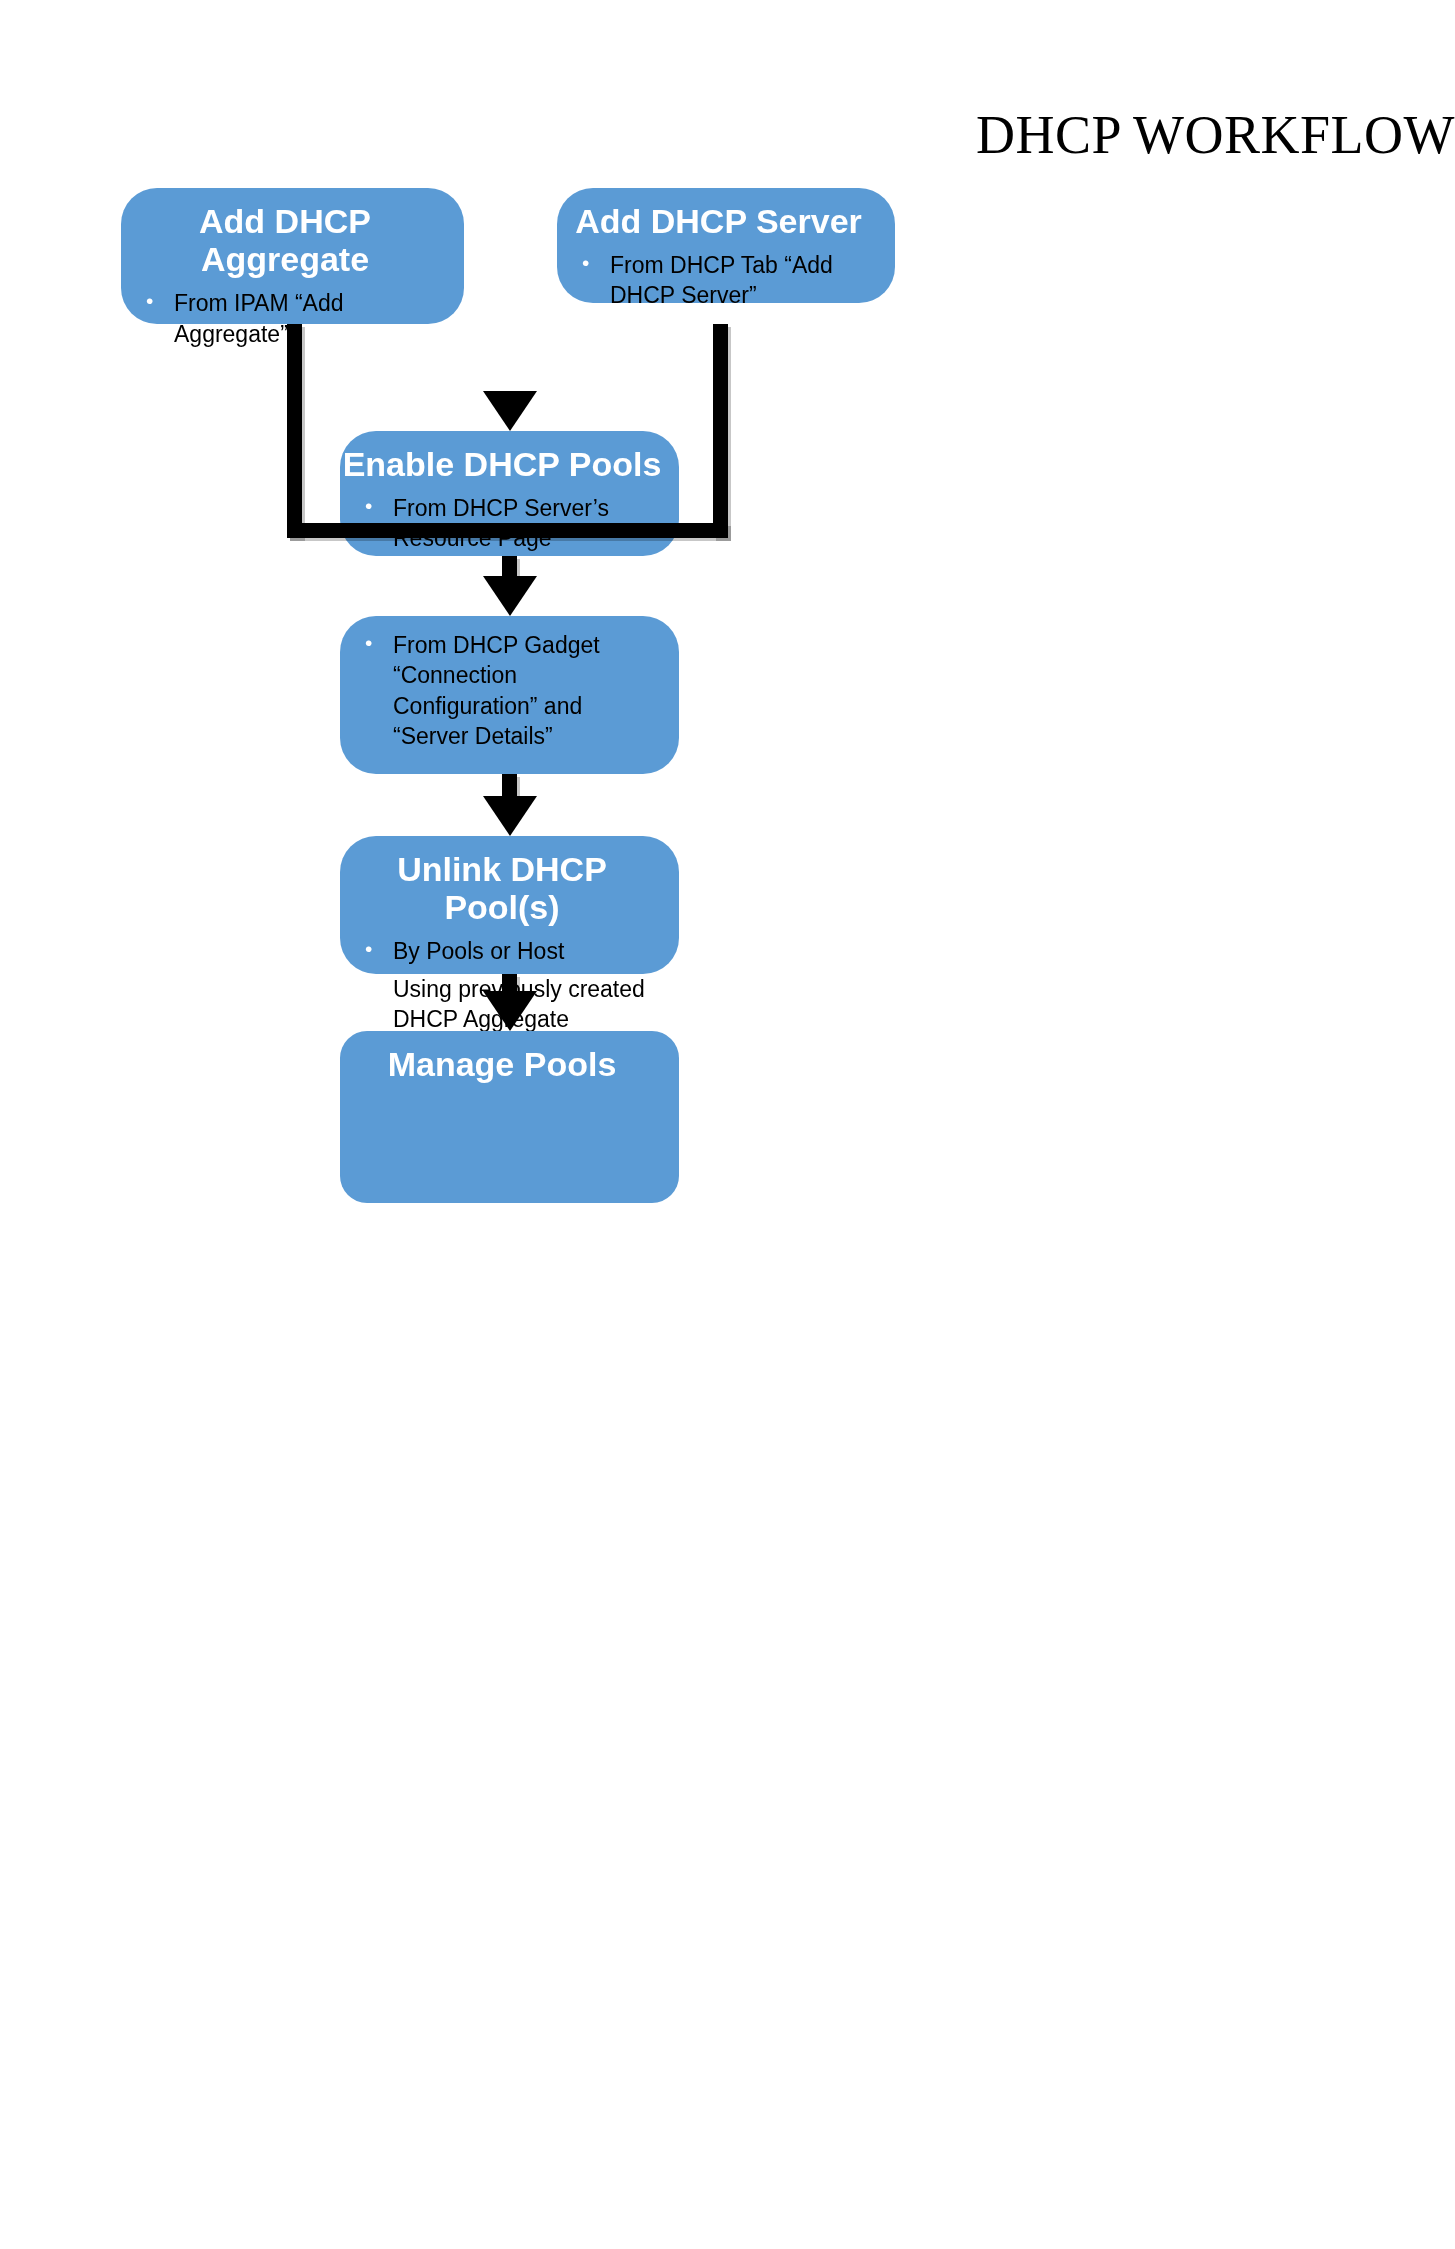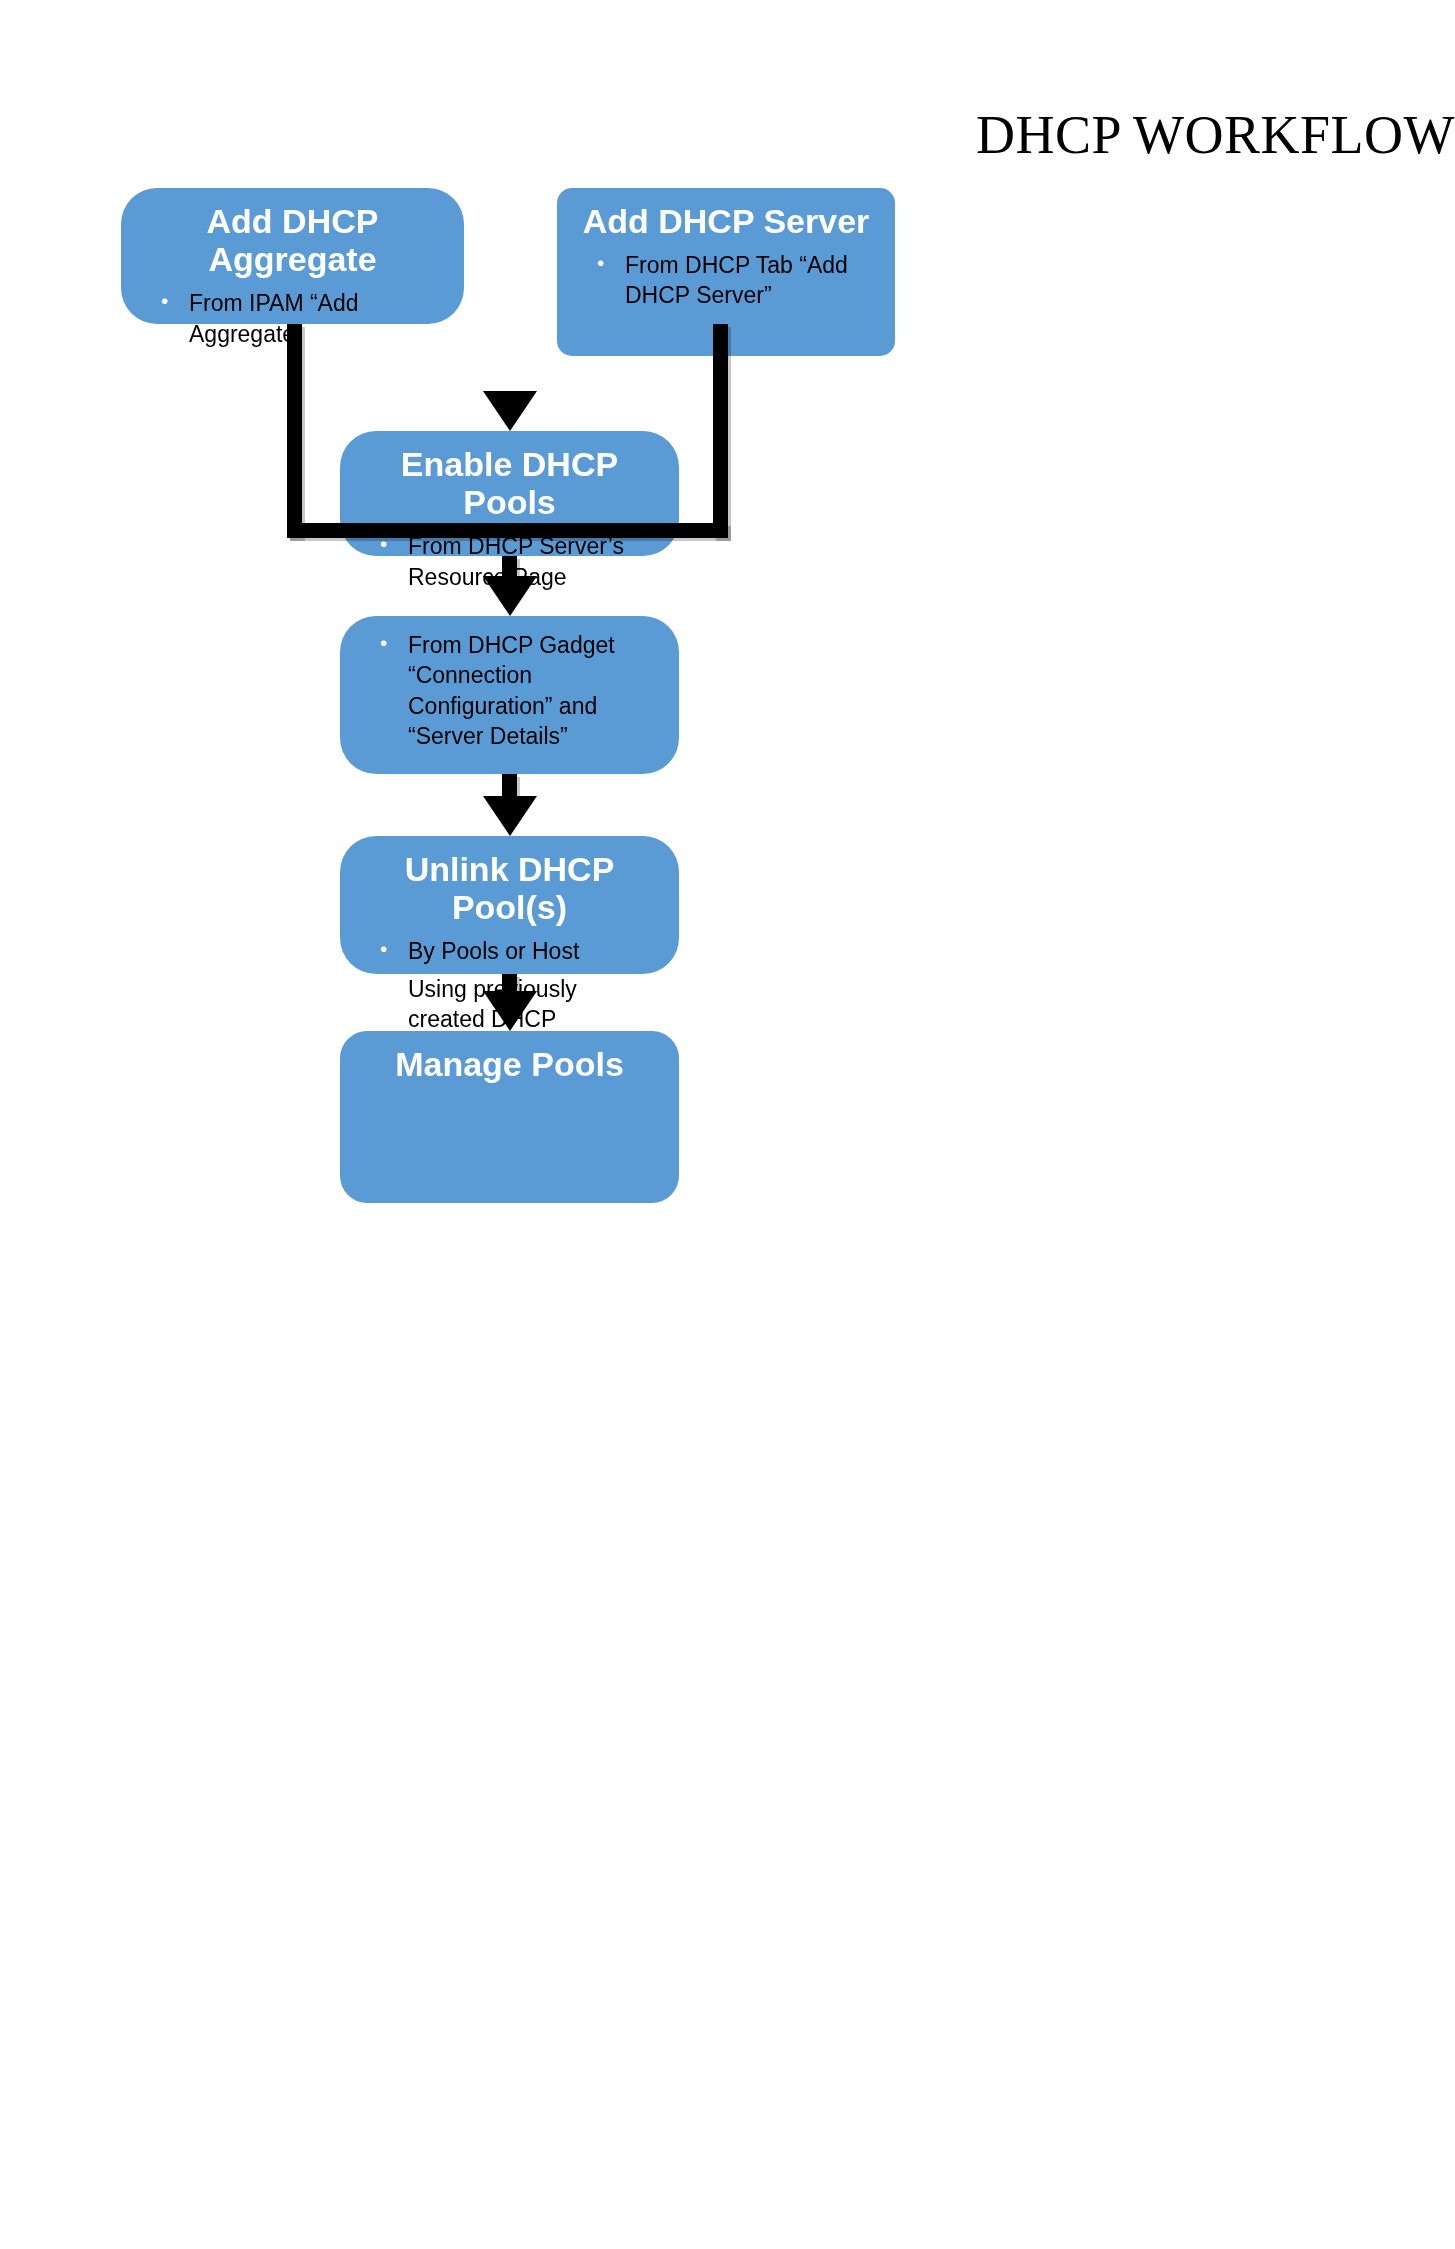--- a/index.html
+++ b/index.html
@@ -32,21 +32,21 @@
     font-family: Liberation Serif, serif;
   }
 
   
   .node {
     position: absolute;
     box-sizing: border-box;
     background: #5B9BD5;
     border-radius: 36px;
     color: #ffffff;
-    padding: 14px 16px 10px 16px;
+    padding: 14px 16px 10px 1px;
   }
   .node-title {
     text-align: center;
     font-weight: bold;
     font-size: 34px;
     line-height: 1.12;
     color: #ffffff;
     margin-bottom: 10px;
     font-family: "Liberation Sans", sans-serif;
   }
@@ -109,21 +109,21 @@
 
   <div class="title">DHCP WORKFLOW</div>
 
   <div class="node" id="node-aggregate" style="left: 121px; top: 188px; width: 343px; height: 136px;">
     <div class="node-title">Add DHCP Aggregate</div>
     <ul class="node-bullets">
       <li>From  IPAM “Add Aggregate”</li>
     </ul>
   </div>
 
-  <div class="node" id="node-server" style="left: 557px; top: 188px; width: 338px; height: 168px; border-radius: 15px;">
+  <div class="node" id="node-server" style="left: 557px; top: 188px; width: 338px; height: 115px;">
     <div class="node-title">Add DHCP Server</div>
     <ul class="node-bullets">
       <li>From  DHCP Tab “Add DHCP Server”</li>
     </ul>
   </div>
 
   <div class="node" id="node-gadget" style="left: 340px; top: 431px; width: 339px; height: 125px;">
     <div class="node-title">Enable DHCP Pools</div>
     <ul class="node-bullets">
       <li>From  DHCP Server’s Resource Page</li>

